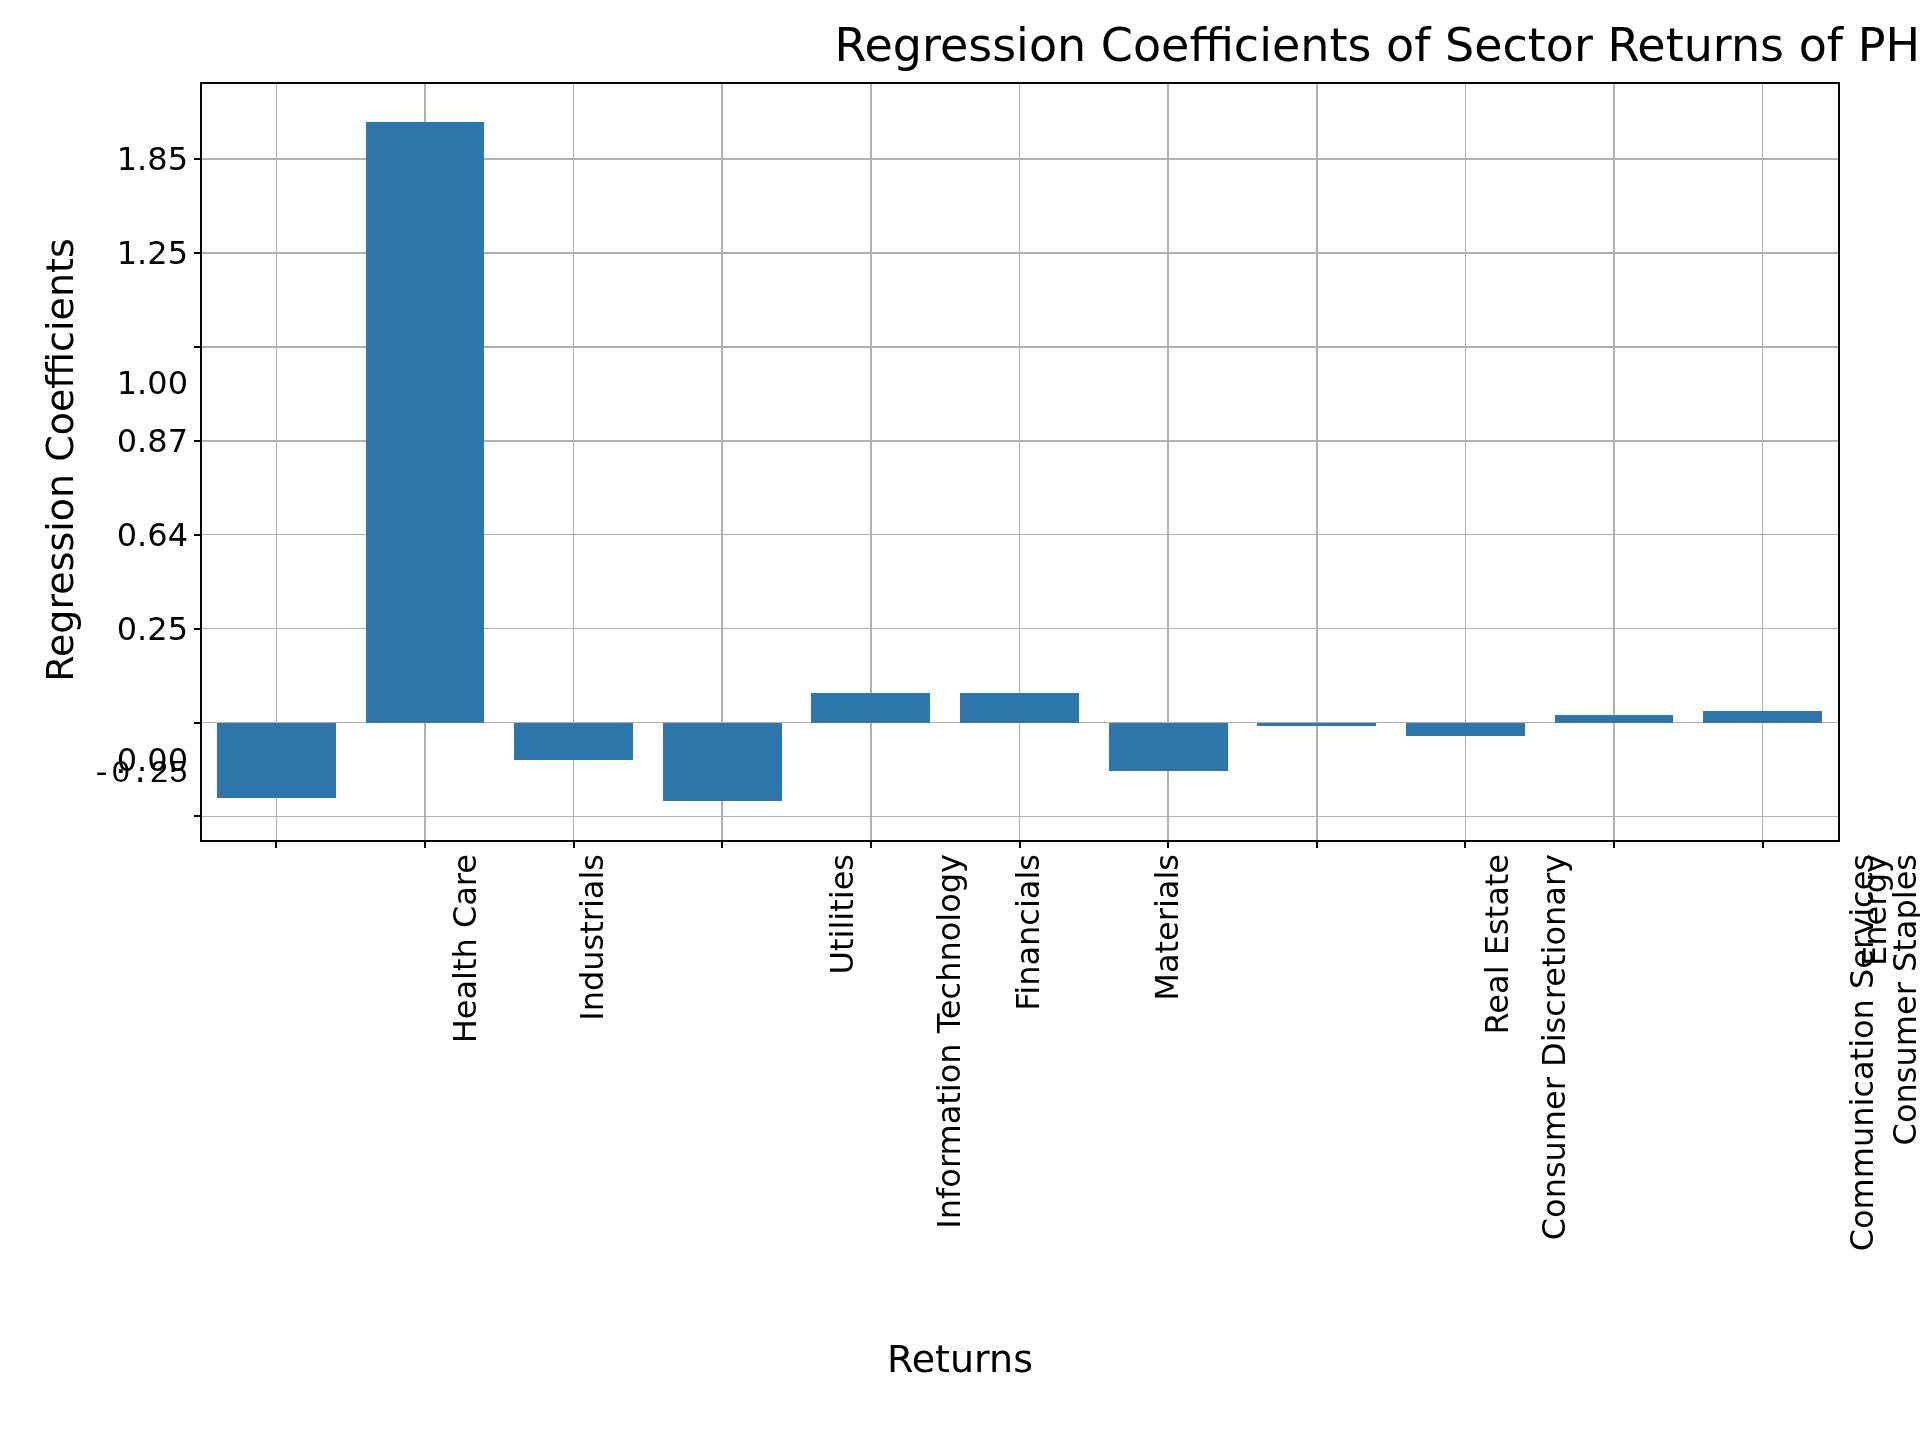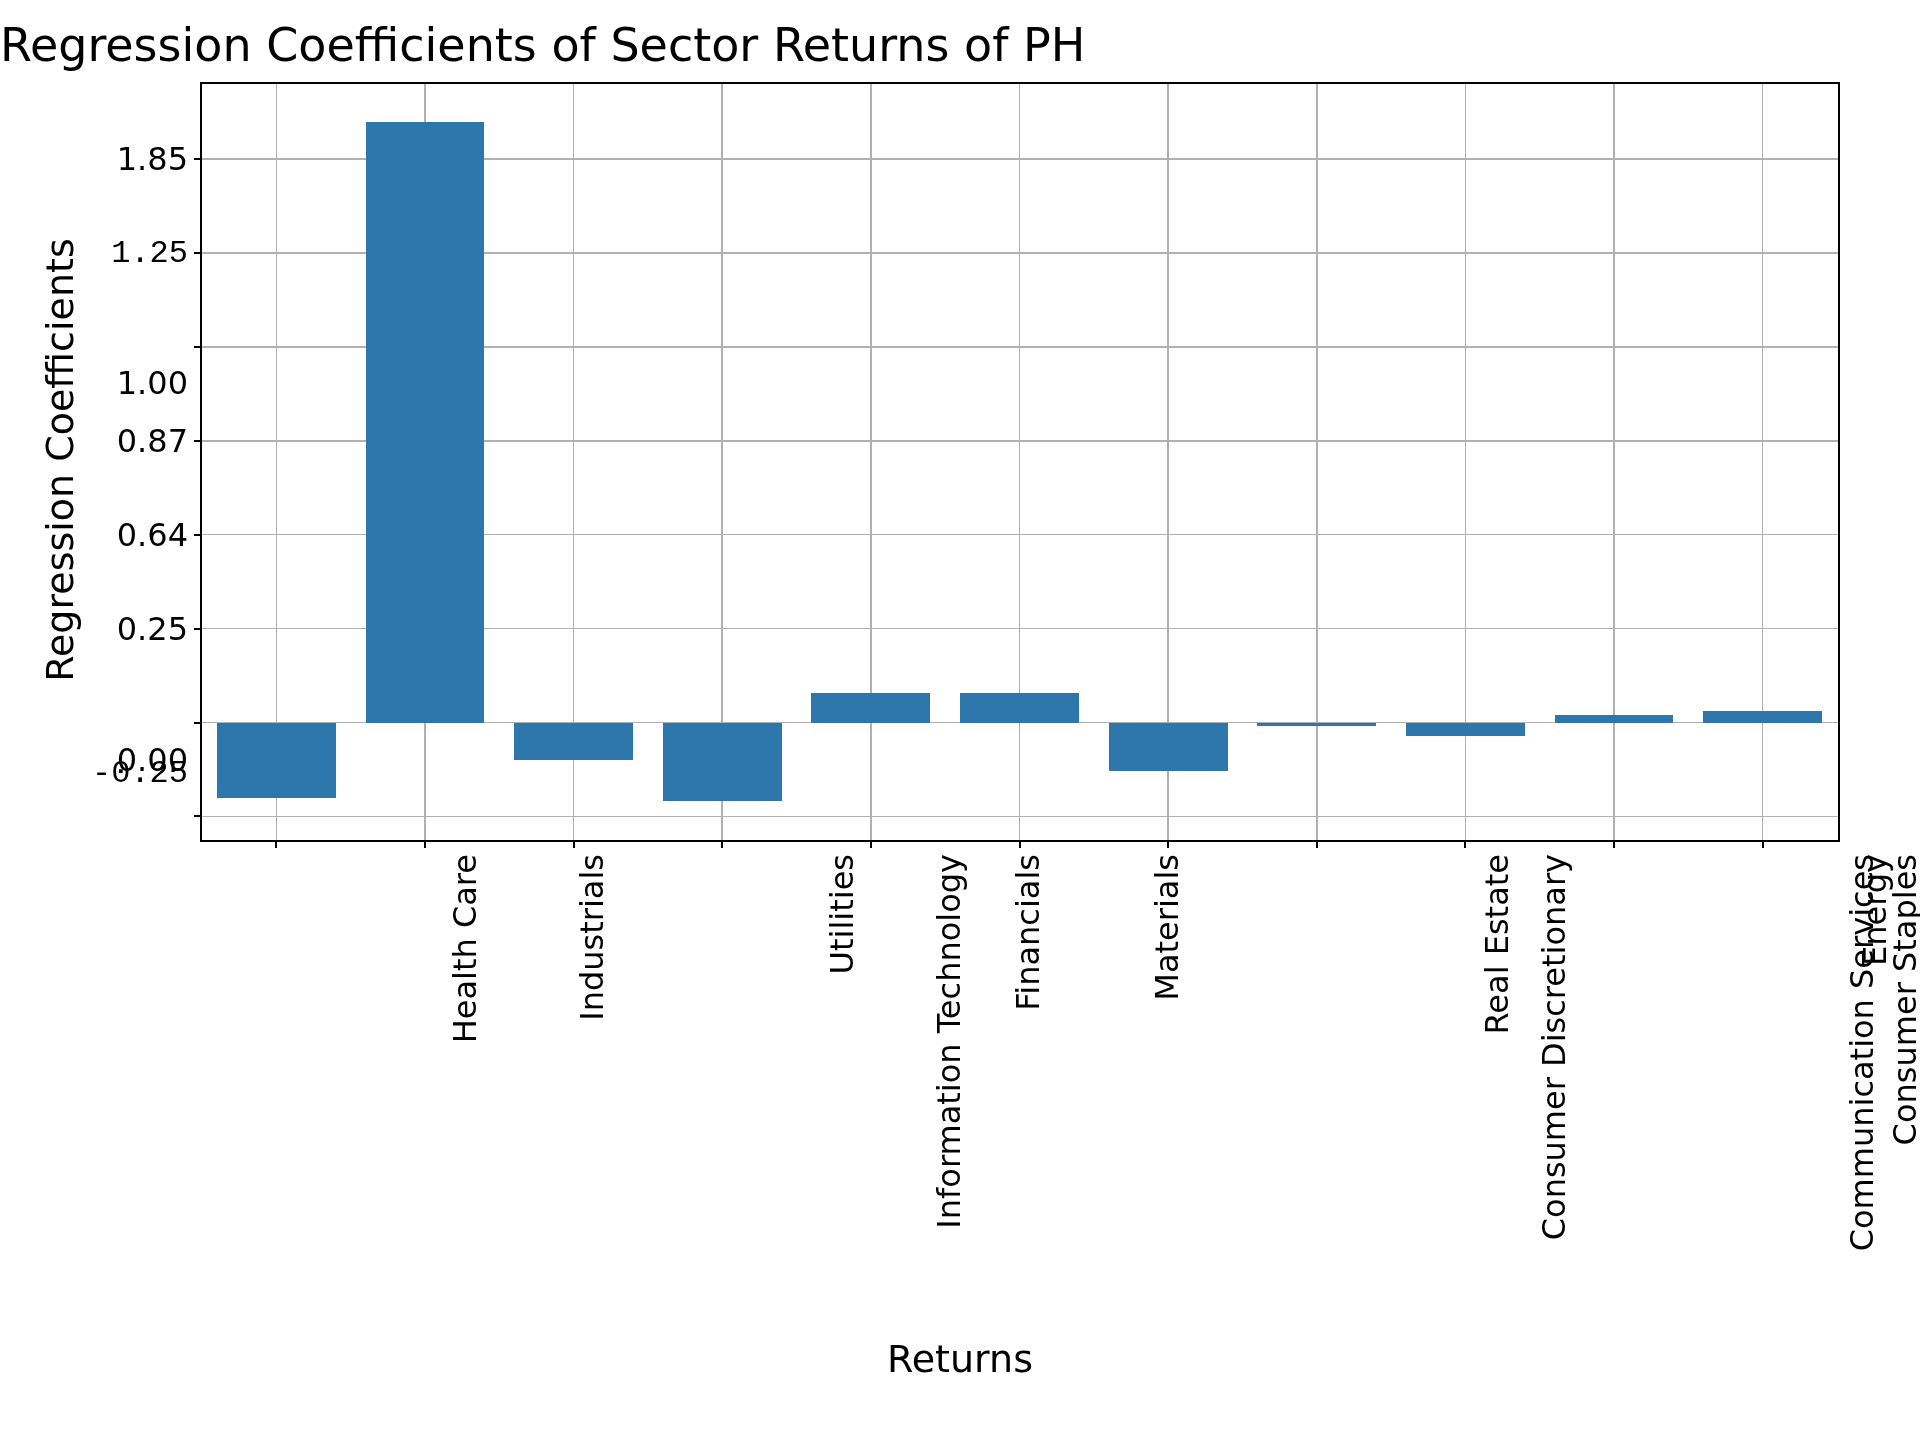--- a/index.html
+++ b/index.html
@@ -15,21 +15,21 @@
     position: relative;
     width: 1920px;
     height: 1440px;
     box-sizing: border-box;
   }
   .title {
     position: absolute;
     top: 18px;
     left: 0;
     width: 100%;
-    text-align: left;
+    text-align: right;
     font-size: 46px;
     font-weight: 400;
   }
   .plot-area {
     position: absolute;
     left: 200px;
     top: 82px;
     width: 1640px;
     height: 760px;
     border: 2.5px solid #000;
@@ -121,21 +121,21 @@
       <div class="ytick-mark" style="top: 449.746px;"></div>
       <div class="ytick-label" style="top: 450.746px;">0.64</div>
       <div class="grid-h" style="top: 356.091px;"></div>
       <div class="ytick-mark" style="top: 355.841px;"></div>
       <div class="ytick-label" style="top: 356.841px;">0.87</div>
       <div class="grid-h" style="top: 262.185px;"></div>
       <div class="ytick-mark" style="top: 261.935px;"></div>
       <div class="ytick-label" style="top: 262.935px; margin-top: 36px;">1.00</div>
       <div class="grid-h" style="top: 168.28px;"></div>
       <div class="ytick-mark" style="top: 168.03px;"></div>
-      <div class="ytick-label" style="top: 169.03px; font-family: Liberation Mono, monospace;">1.25</div>
+      <div class="ytick-label" style="top: 169.03px;">1.25</div>
       <div class="grid-h" style="top: 74.3744px;"></div>
       <div class="ytick-mark" style="top: 74.1244px;"></div>
       <div class="ytick-label" style="top: 75.1244px;">1.85</div>
       <div class="grid-v" style="left: 73.5682px;"></div>
       <div class="xtick-mark" style="left: 73.3182px;"></div>
       <div class="xtick-label" style="left: 74.3182px;">Health Care</div>
       <div class="grid-v" style="left: 222.205px;"></div>
       <div class="xtick-mark" style="left: 221.955px;"></div>
       <div class="xtick-label" style="left: 222.955px;">Industrials</div>
       <div class="grid-v" style="left: 370.841px;"></div>

